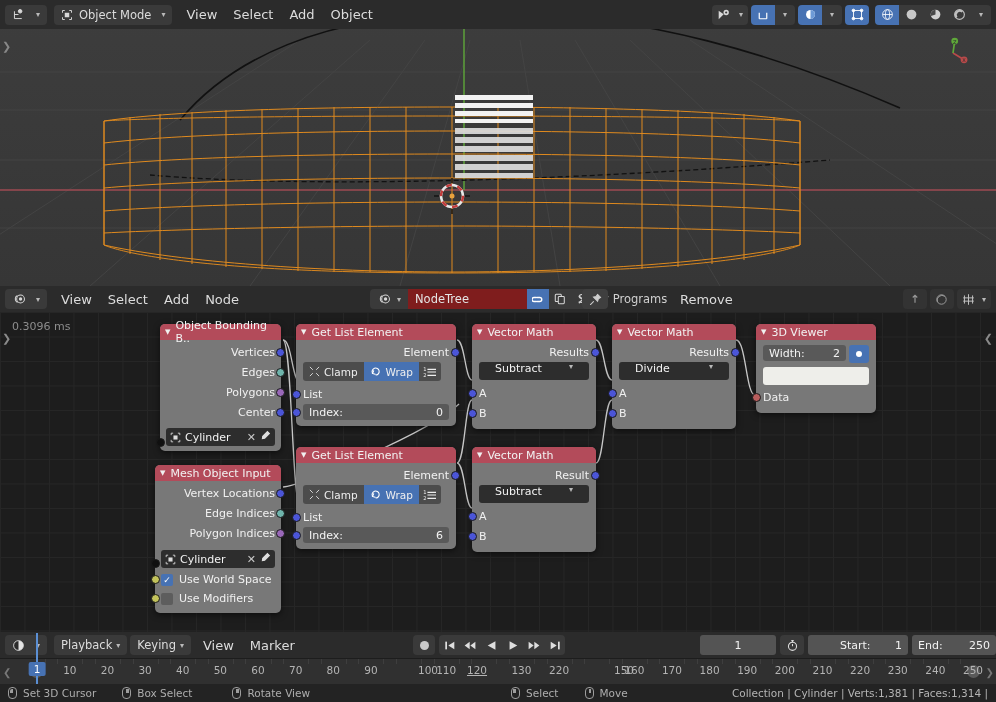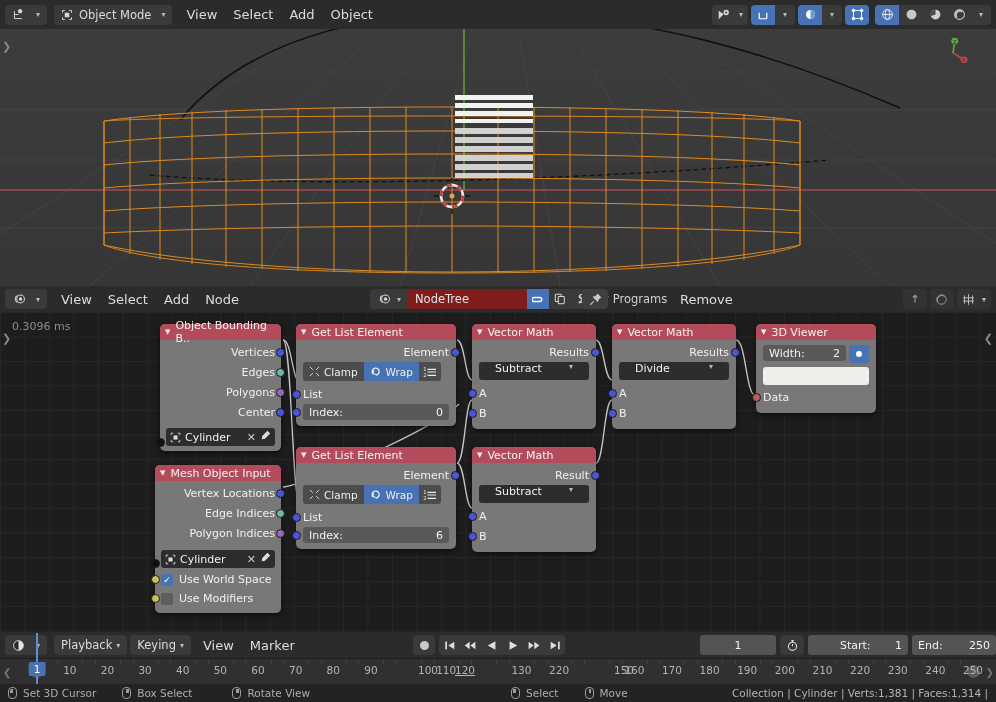--- a/index.html
+++ b/index.html
@@ -858,21 +858,21 @@
           <span class="tickmark" style="left: 308.194px;"></span>
           <span class="tick" style="left: 370.912px;">90</span>
           <span class="tickmark" style="left: 358.368px;"></span>
           <span class="tickmark" style="left: 345.825px;"></span>
           <span class="tick" style="left: 428px;">100</span>
           <span class="tickmark" style="left: 395.999px;"></span>
           <span class="tickmark" style="left: 383.455px;"></span>
           <span class="tick" style="left: 446.173px;">110</span>
           <span class="tickmark" style="left: 433.629px;"></span>
           <span class="tickmark" style="left: 421.086px;"></span>
-          <span class="tick" style="left: 465px; text-decoration: underline;">120</span>
+          <span class="tick" style="left: 477px; text-decoration: underline;">120</span>
           <span class="tickmark" style="left: 471.26px;"></span>
           <span class="tickmark" style="left: 458.716px;"></span>
           <span class="tick" style="left: 521.434px;">130</span>
           <span class="tickmark" style="left: 508.89px;"></span>
           <span class="tickmark" style="left: 496.347px;"></span>
           <span class="tick" style="left: 559.064px;">220</span>
           <span class="tickmark" style="left: 546.521px;"></span>
           <span class="tickmark" style="left: 533.977px;"></span>
           <span class="tick" style="left: 624px;">150</span>
           <span class="tickmark" style="left: 584.151px;"></span>

